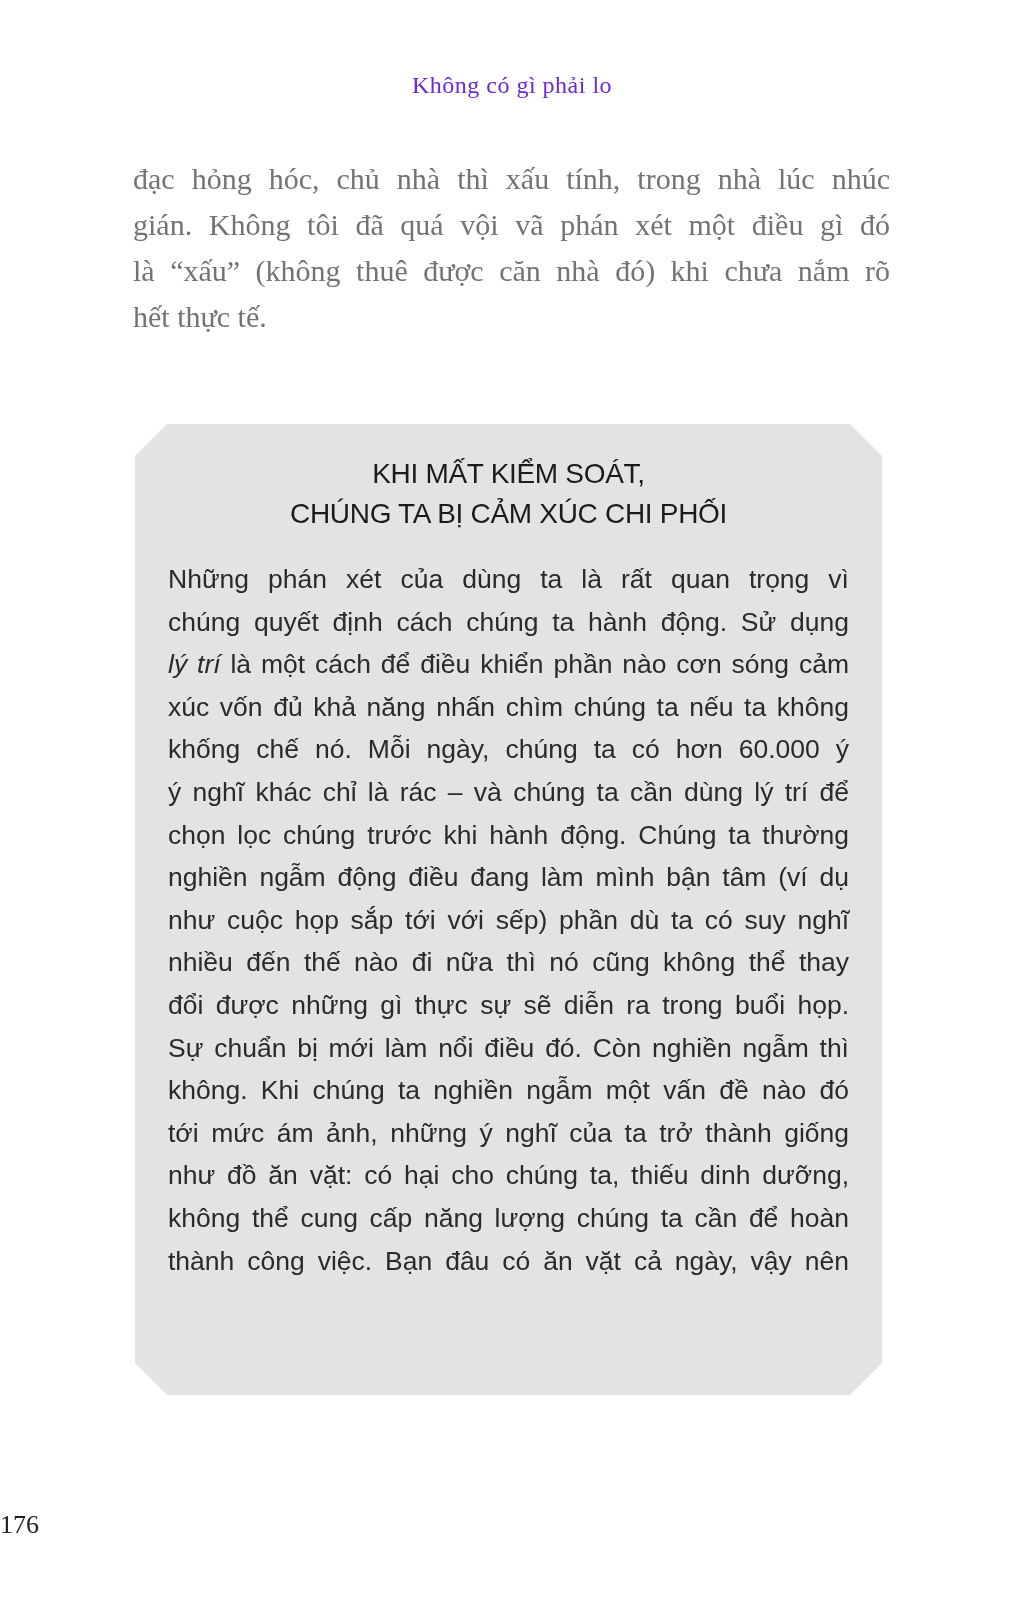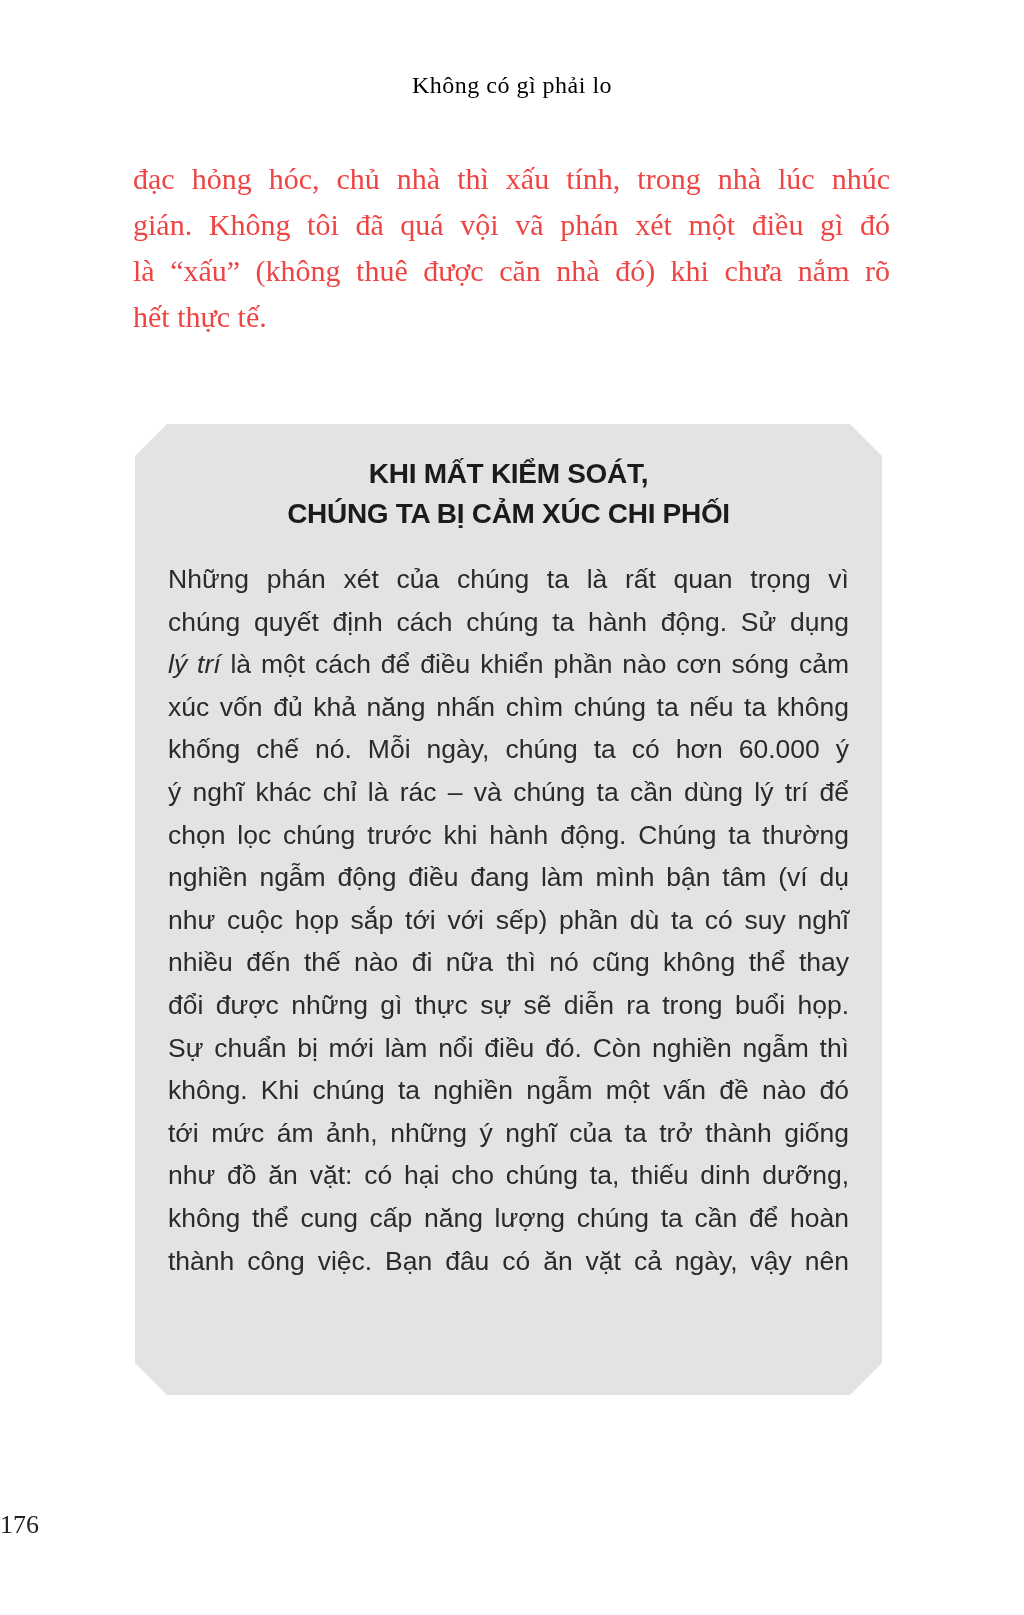--- a/index.html
+++ b/index.html
@@ -15,32 +15,32 @@
     overflow: hidden;
   }
   .running-head {
     position: absolute;
     top: 72px;
     left: 0;
     right: 0;
     text-align: center;
     font-family: "Liberation Serif", "DejaVu Serif", serif;
     font-size: 24px;
-    color: #000000;
+    color: #6d28d9;
     letter-spacing: 0.5px;
   }
   .body-par {
     position: absolute;
     left: 133px;
     top: 156px;
     width: 757px;
     font-family: "Liberation Serif", "DejaVu Serif", serif;
     font-size: 30px;
     line-height: 46px;
-    color: #ef4444;
+    color: #737373;
   }
   .jline {
     text-align: justify;
     text-align-last: justify;
     white-space: normal;
   }
   .jline-last {
     text-align-last: left;
   }
   .callout {
@@ -54,21 +54,21 @@
       32px 0, calc(100% - 32px) 0,
       100% 32px, 100% calc(100% - 32px),
       calc(100% - 32px) 100%, 32px 100%,
       0 calc(100% - 32px), 0 32px
     );
   }
   .callout-title {
     margin: 30px 20px 0 20px;
     text-align: center;
     font-family: "Liberation Sans", "DejaVu Sans", sans-serif;
-    font-weight: 700;
+    font-weight: 400;
     font-size: 28px;
     line-height: 40px;
     color: #1b1b1b;
     letter-spacing: -0.3px;
   }
   .callout-body {
     margin: 24px 33px 0 33px;
     font-family: "Liberation Sans", "DejaVu Sans", sans-serif;
     font-size: 26.5px;
     line-height: 42.6px;
@@ -101,21 +101,21 @@
       <div class="jline"><span>là “xấu” (không thuê được căn nhà đó) khi chưa nắm rõ</span></div>
       <div class="jline jline-last"><span>hết thực tế.</span></div>
     </div>
 
   <div class="callout">
     <div class="callout-title">
       <div>KHI MẤT KIỂM SOÁT,</div>
       <div>CHÚNG TA BỊ CẢM XÚC CHI PHỐI</div>
     </div>
     <div class="callout-body">
-        <div class="jline"><span>Những phán xét của chúng ta là rất quan trọng vì</span></div>
+        <div class="jline"><span>Những phán xét của dùng ta là rất quan trọng vì</span></div>
         <div class="jline"><span>chúng quyết định cách chúng ta hành động. Sử dụng</span></div>
         <div class="jline"><i>lý trí</i><span> là một cách để điều khiển phần nào cơn sóng cảm</span></div>
         <div class="jline"><span>xúc vốn đủ khả năng nhấn chìm chúng ta nếu ta không</span></div>
         <div class="jline"><span>khống chế nó. Mỗi ngày, chúng ta có hơn 60.000 ý</span></div>
         <div class="jline"><span>ý nghĩ khác chỉ là rác – và chúng ta cần dùng lý trí để</span></div>
         <div class="jline"><span>chọn lọc chúng trước khi hành động. Chúng ta thường</span></div>
         <div class="jline"><span>nghiền ngẫm động điều đang làm mình bận tâm (ví dụ</span></div>
         <div class="jline"><span>như cuộc họp sắp tới với sếp) phần dù ta có suy nghĩ</span></div>
         <div class="jline"><span>nhiều đến thế nào đi nữa thì nó cũng không thể thay</span></div>
         <div class="jline"><span>đổi được những gì thực sự sẽ diễn ra trong buổi họp.</span></div>

